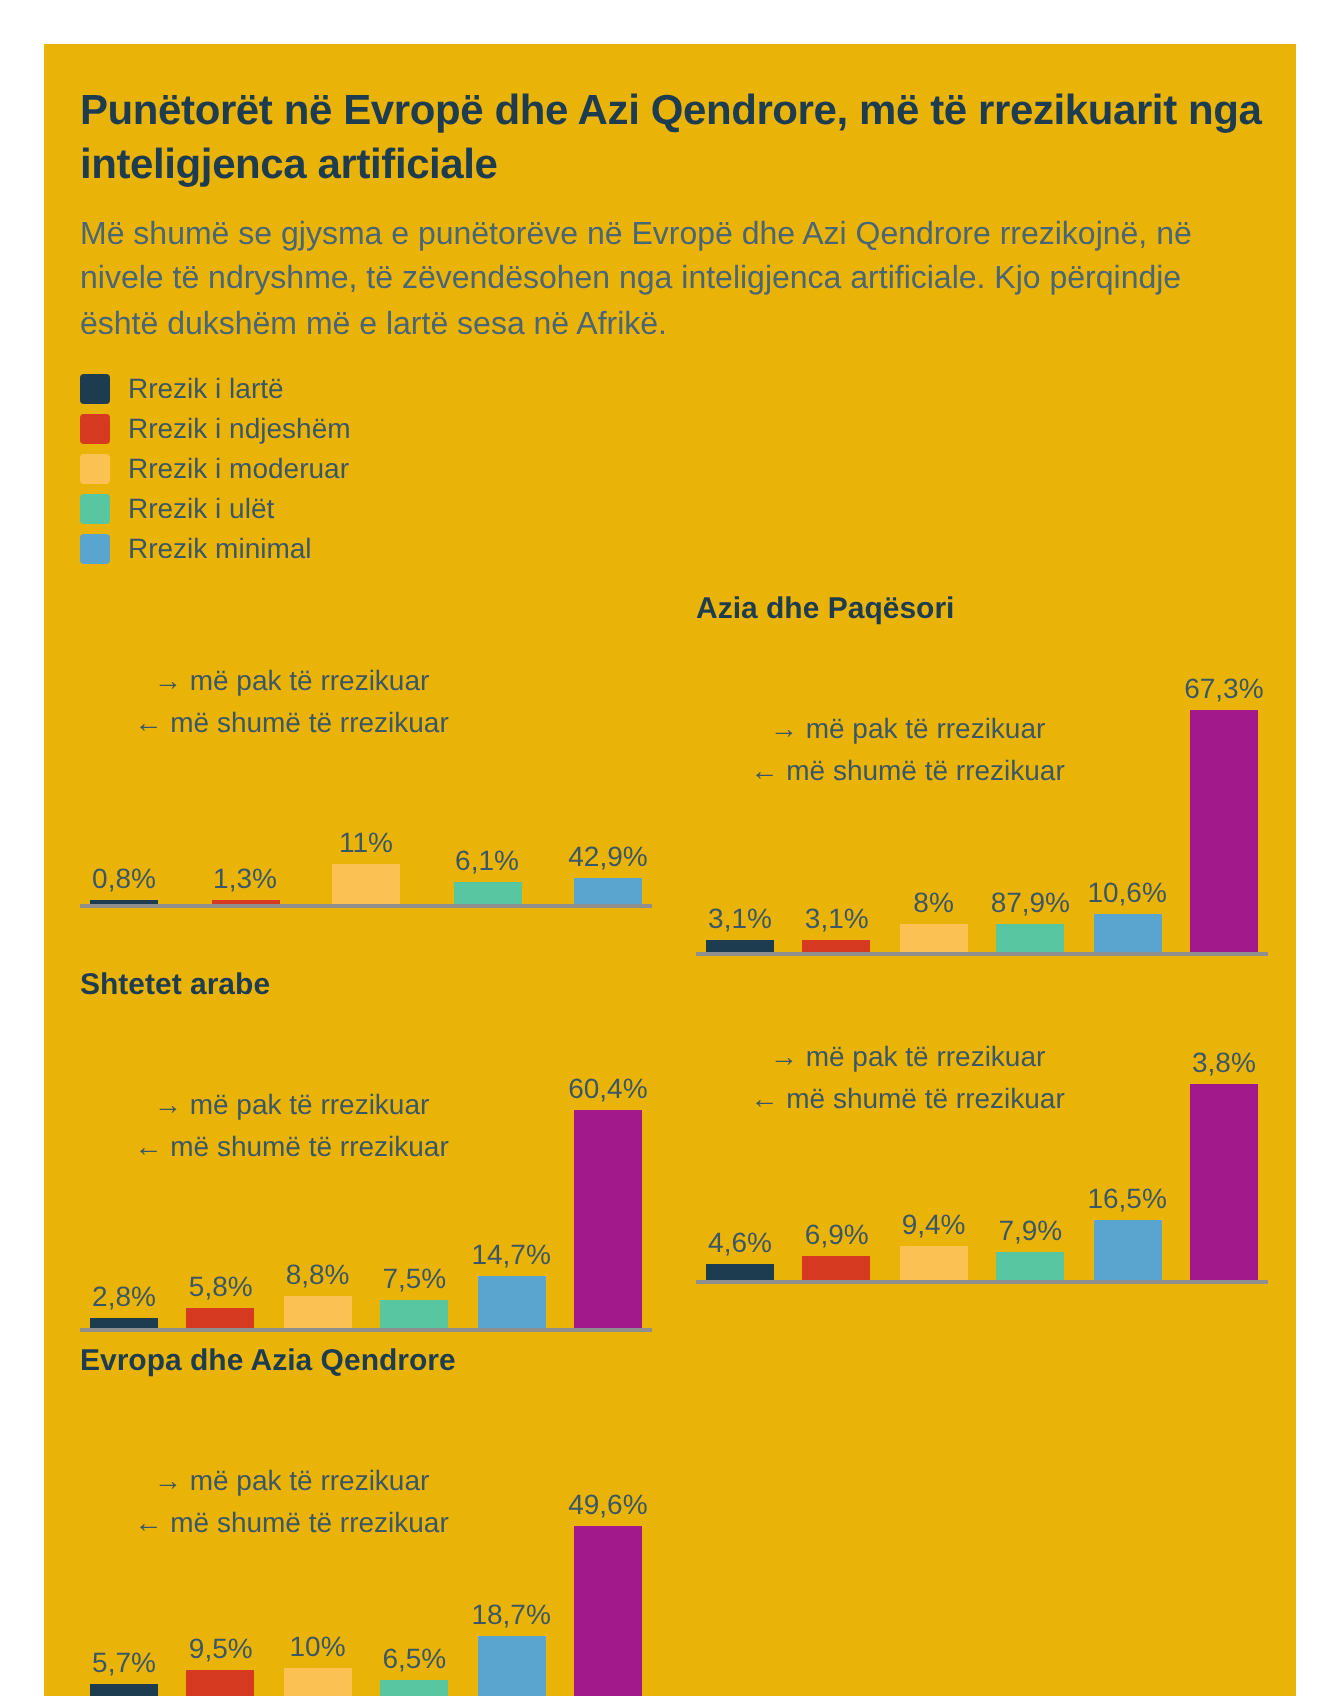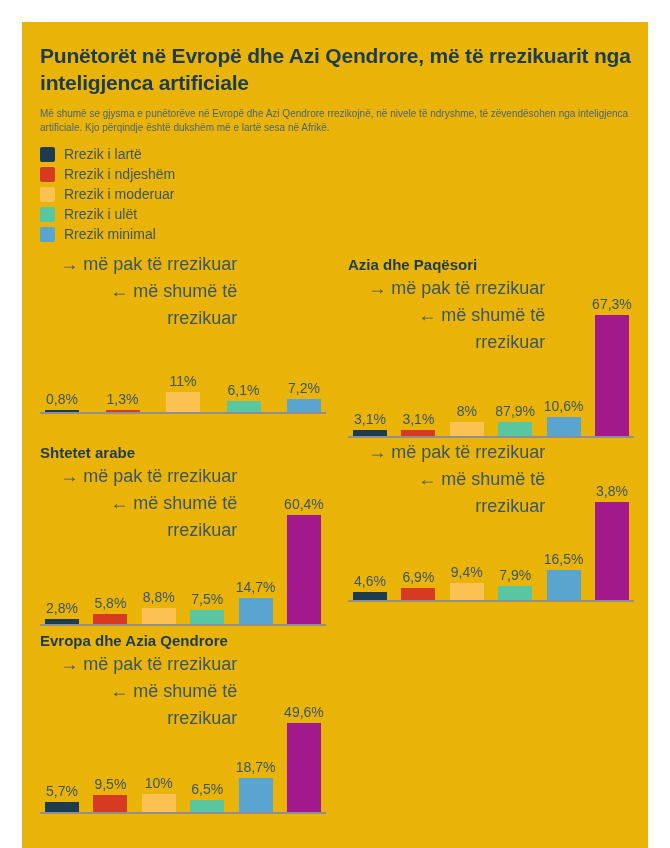--- a/index.html
+++ b/index.html
@@ -13,21 +13,21 @@
     background: #eab308;
     padding: 12px 14px 0 12px;
   }
   .page-title {
     margin: 8px 0 10px 6px;
     font-size: 21px; line-height: 1.3; font-weight: 700;
     color: #1d3c50; letter-spacing: -0.2px;
   }
   .page-subtitle {
     margin: 0 0 12px 6px; max-width: 634px;
-    font-size: 10px; line-height: 1.42;
+    font-size: 16px; line-height: 1.42;
     color: #4a6675;
   }
   .legend {
     list-style: none; margin: 0 0 14px 6px; padding: 0;
   }
   .legend li {
     display: flex; gap: 9px;
     margin-bottom: 5px; font-size: 14px; line-height: 15px;
     color: #3b5766;
   }
@@ -54,21 +54,21 @@
     display: flex; flex-direction: column; align-items: center;
     justify-content: flex-end; width: 40px;
   }
   .bar-label {
     font-size: 14px; color: #3b5766; margin-bottom: 3px;
     white-space: nowrap;
   }
   .bar { width: 34px; }
   .annotation {
     position: absolute; left: 5%; bottom: 80px; width: 64%;
-    text-align: right; font-size: 18px; line-height: 1.5;
+    text-align: center; font-size: 14px; line-height: 1.5;
     color: #3b5766; pointer-events: none;
   }
 </style>
 </head>
 <body>
 
 <div class="panel">
   <h1 class="page-title">Punëtorët në Evropë dhe Azi Qendrore, më të rrezikuarit nga inteligjenca artificiale</h1>
   <p class="page-subtitle">Më shumë se gjysma e punëtorëve në Evropë dhe Azi Qendrore rrezikojnë, në nivele të ndryshme, të zëvendësohen nga inteligjenca artificiale. Kjo përqindje është dukshëm më e lartë sesa në Afrikë.</p>
   <ul class="legend">
@@ -110,21 +110,21 @@
           </div>
           <div class="bar-col">
             <div class="bar-label">11%</div>
             <div class="bar" style="background: rgb(251, 193, 82); height: 20px;"></div>
           </div>
           <div class="bar-col">
             <div class="bar-label">6,1%</div>
             <div class="bar" style="background: rgb(88, 198, 161); height: 11px;"></div>
           </div>
           <div class="bar-col">
-            <div class="bar-label">7,2%</div>
+            <div class="bar-label">42,9%</div>
             <div class="bar" style="background: rgb(90, 164, 208); height: 13px;"></div>
           </div>
         </div>
       </div>
       <div class="chart">
         <div class="chart-title">Azia dhe Paqësori</div>
         <div class="plot">
           <div class="annotation">
             <div>→ më pak të rrezikuar</div>
             <div>← më shumë të rrezikuar</div>

